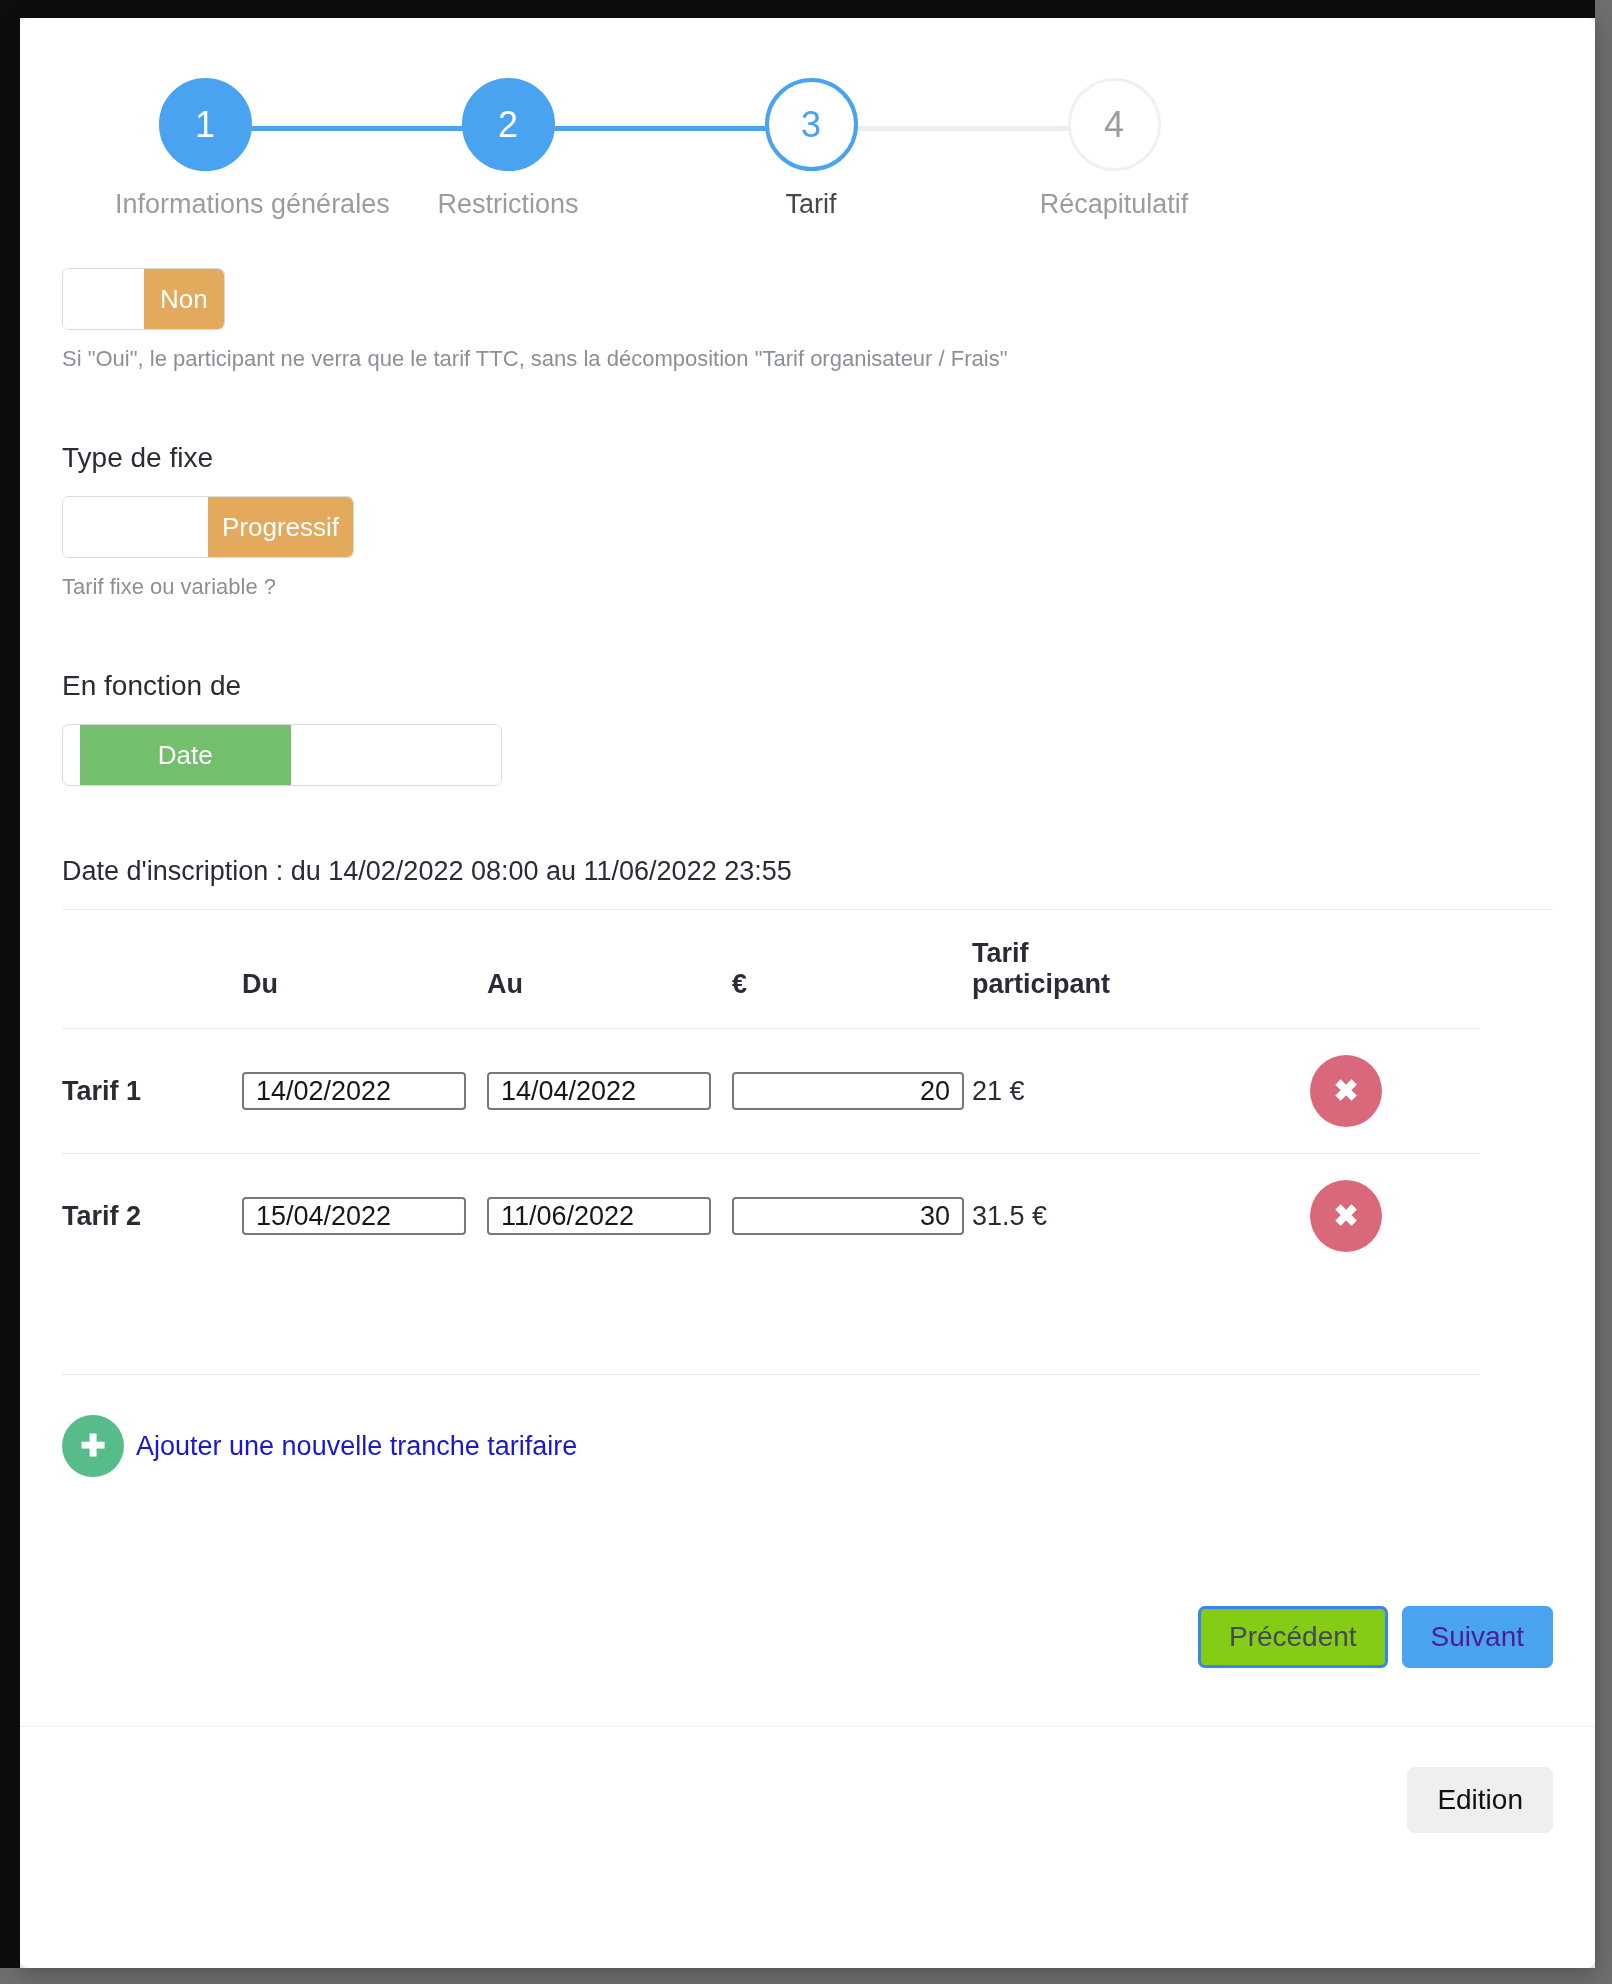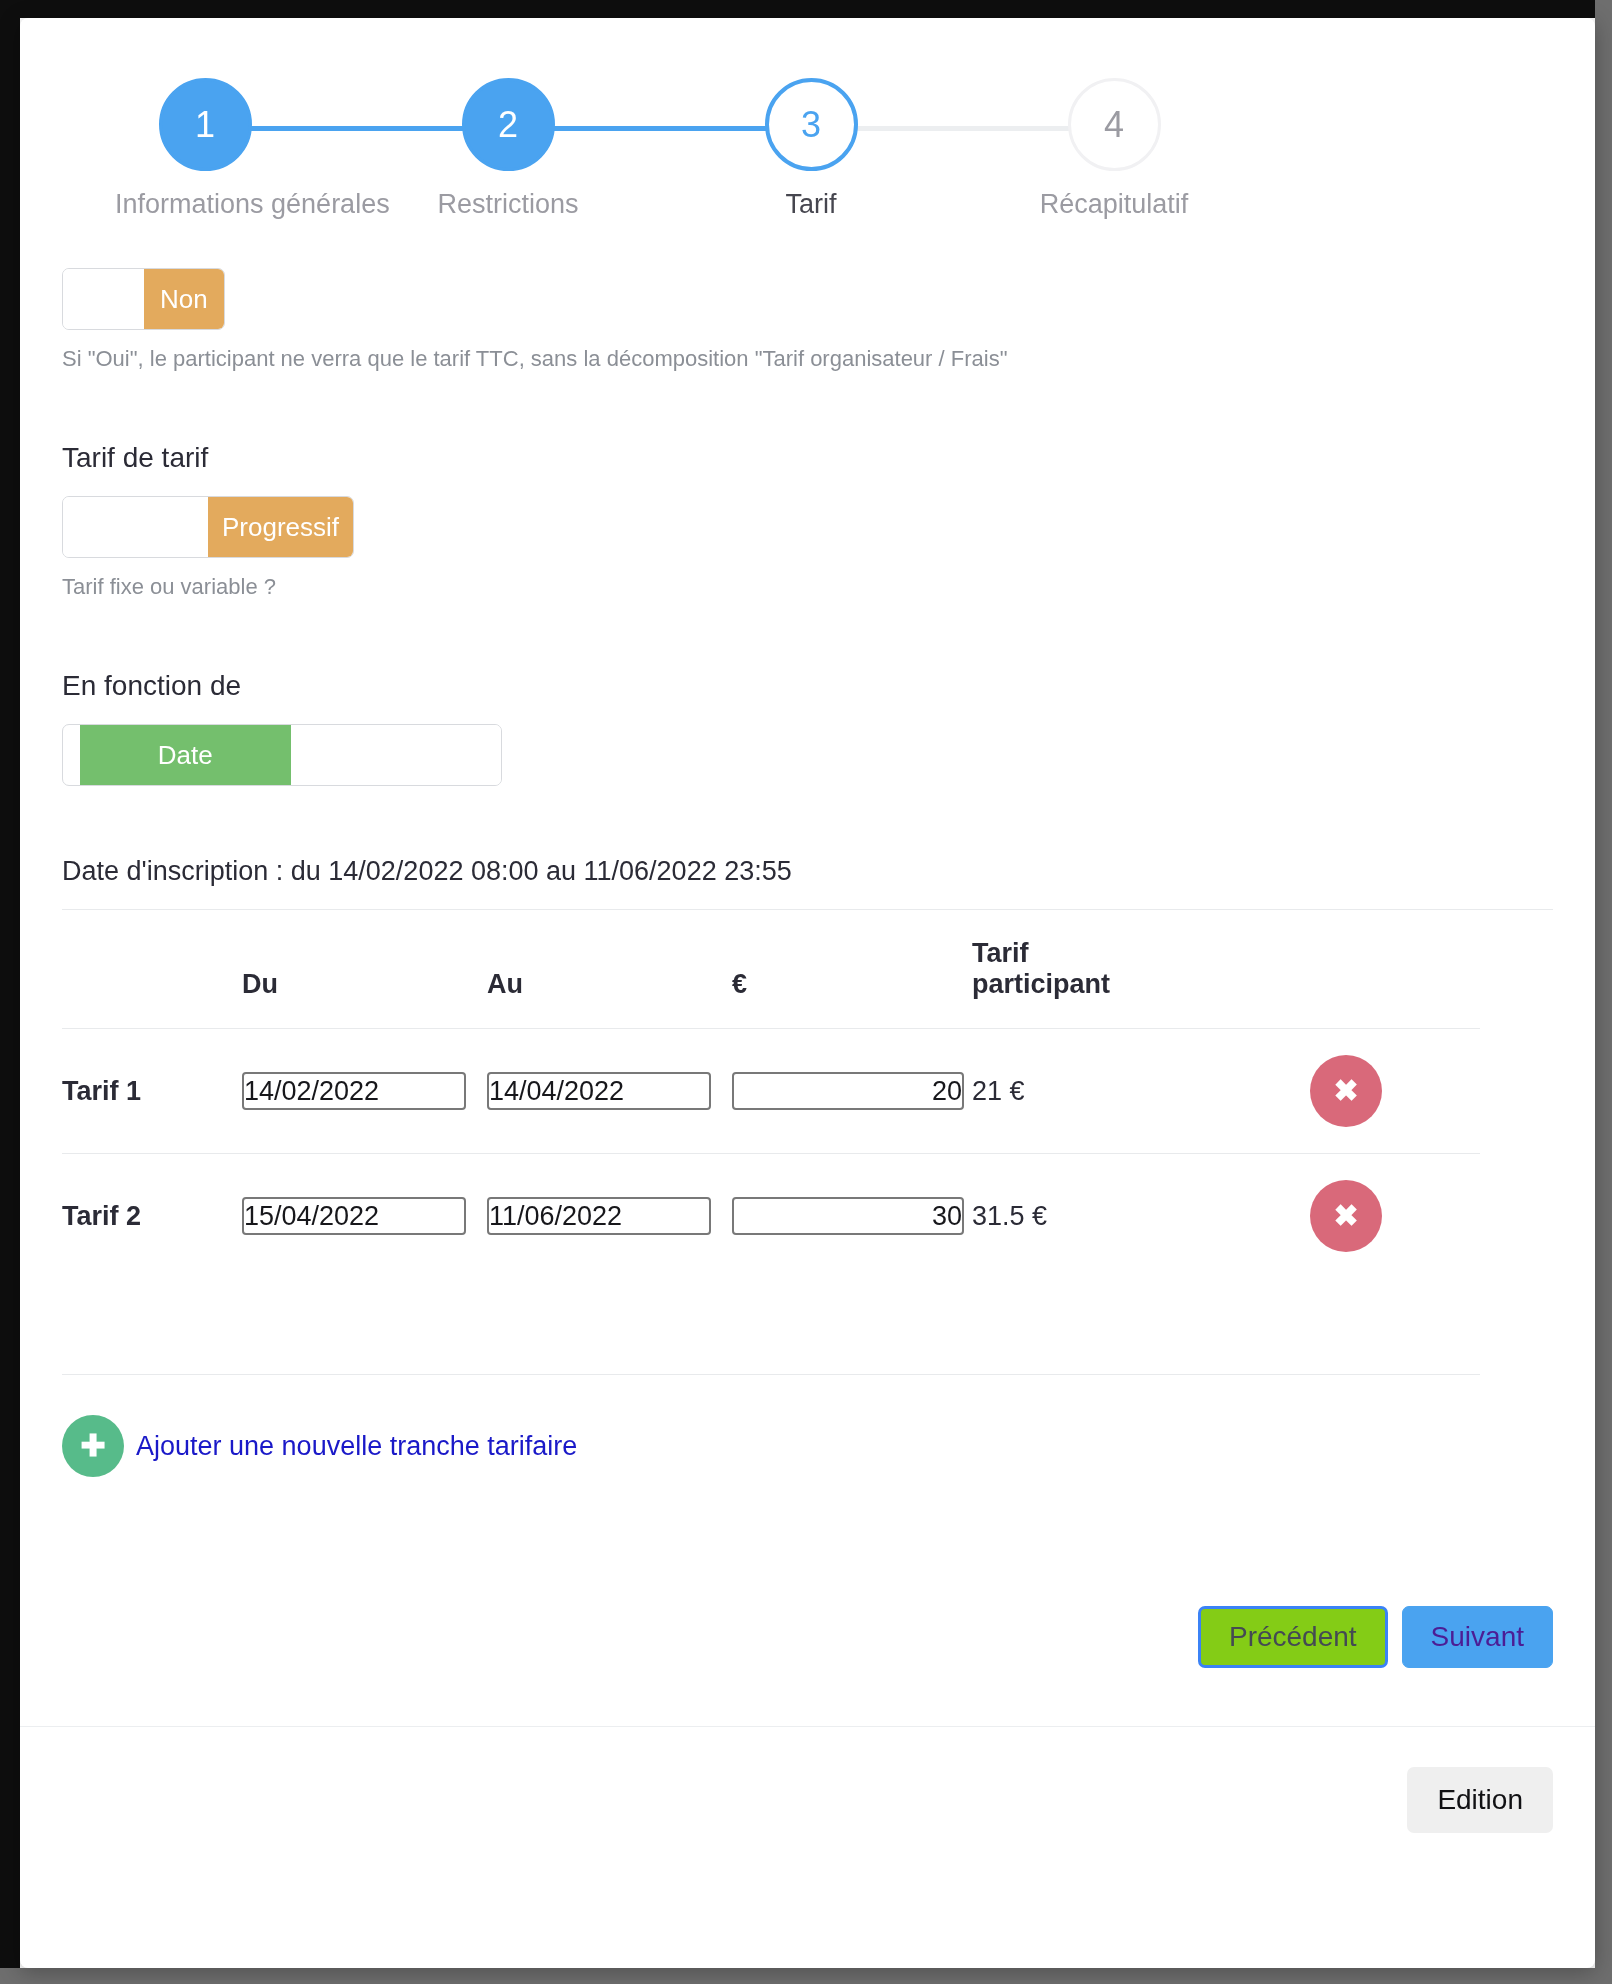--- a/index.html
+++ b/index.html
@@ -275,21 +275,21 @@
   }
   input.txt {
     width: 224px;
     height: 38px;
     box-sizing: border-box;
     border: 2px solid #787878;
     border-radius: 4px;
     font-size: 27px;
     font-family: "Liberation Sans", sans-serif;
     color: #17171b;
-    padding: 0 0;
+    padding: 0 12px;
     background: #ffffff;
   }
   input.num {
     text-align: right;
     width: 232px;
   }
   .part-val {
     font-size: 27px;
     color: #2b2b36;
   }
@@ -460,21 +460,21 @@
         <div class="toggle">
           <div class="half off"></div>
           <div class="half on-orange">Non</div>
         </div>
         <div class="help-text">Si "Oui", le participant ne verra que le tarif TTC, sans la décomposition "Tarif organisateur / Frais"</div>
       </div>
 
       <div class="sp-70"></div>
 
       <div class="block">
-        <div class="field-label">Tarif de tarif</div>
+        <div class="field-label">Type de fixe</div>
         <div class="toggle wide">
           <div class="half off"></div>
           <div class="half on-orange">Progressif</div>
         </div>
         <div class="help-text">Tarif fixe ou variable ?</div>
       </div>
 
       <div class="sp-70"></div>
 
       <div class="block">

